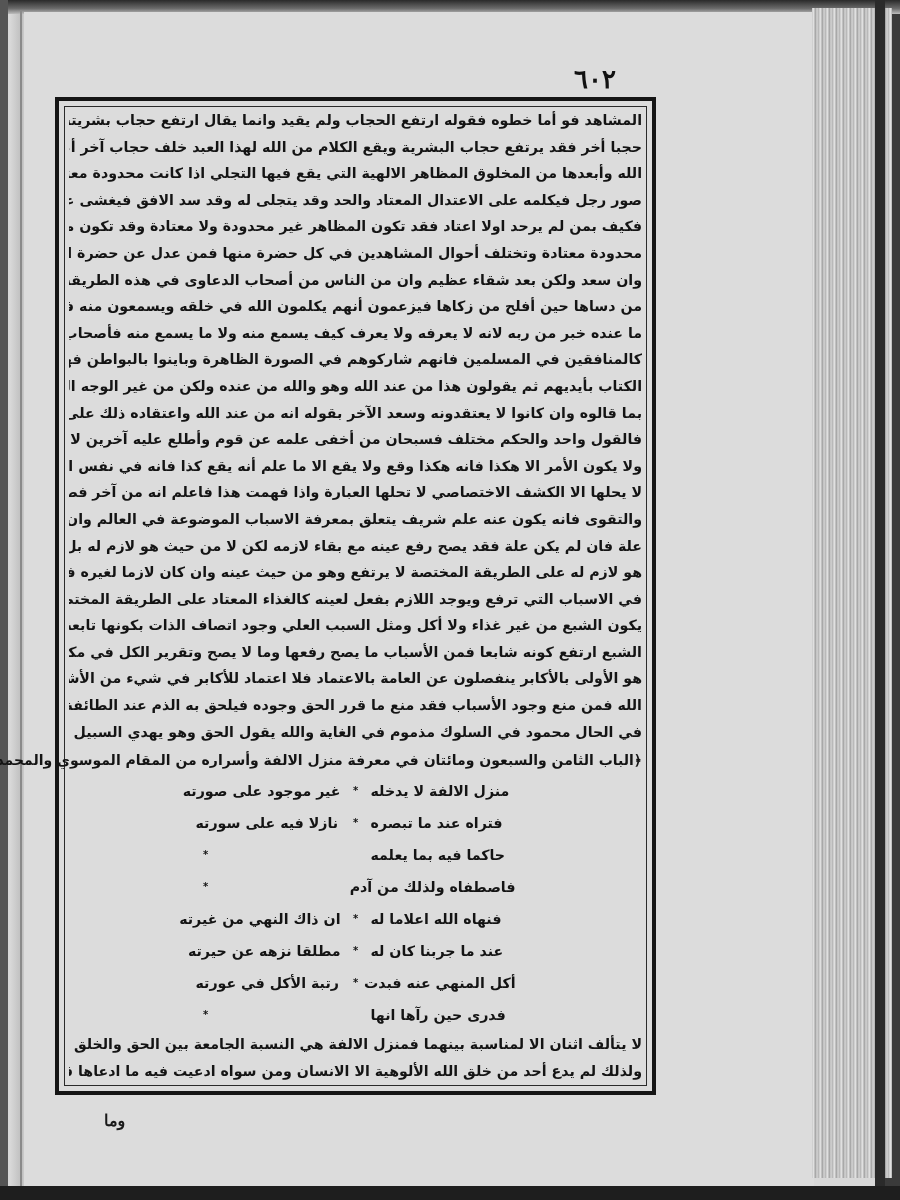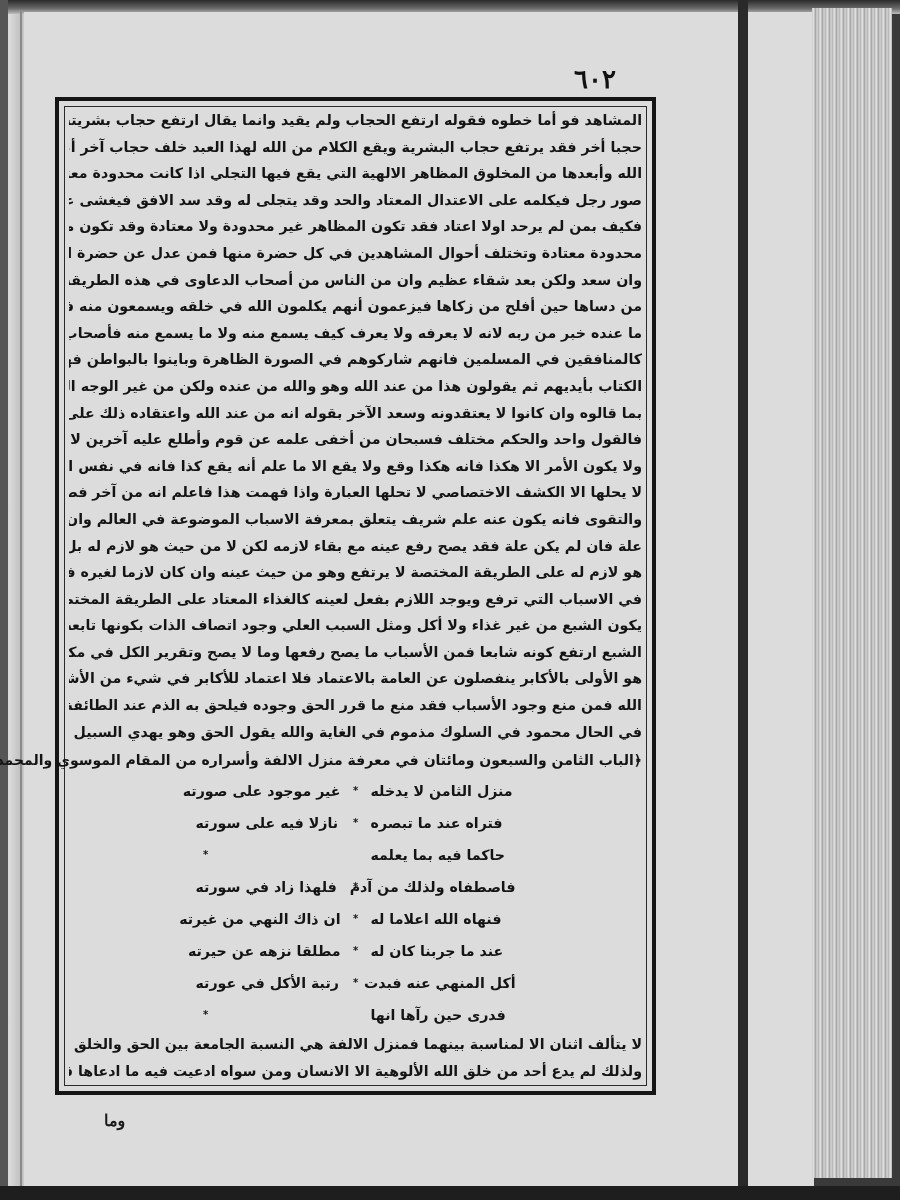--- a/index.html
+++ b/index.html
@@ -2,21 +2,21 @@
 <html><head>
 <meta charset="utf-8">
 <style>
   html, body { margin:0; padding:0; }
   body {
     width:900px; height:1200px; overflow:hidden; position:relative;
     background:#3a3a3a;
     font-family:"DejaVu Sans", sans-serif;
   }
   .spread {
-    position:absolute; left:0; top:0; width:748px; height:1200px;
+    position:absolute; left:0; top:0; width:885px; height:1200px;
     background:linear-gradient(90deg,#cfcfcf 0px,#d9d9d9 10px,#bdbdbd 22px,#dadada 26px,#e2e2e2 60px,#dedede 600px,#d8d8d8 800px);
   }
   .top-shadow { position:absolute; left:0; top:0; width:900px; height:14px;
     background:linear-gradient(180deg,#2a2a2a,#6a6a6a 60%,#bdbdbd); }
   .left-edge { position:absolute; left:0; top:0; width:8px; height:1200px; background:#555; }
   .gutter-line { position:absolute; left:20px; top:10px; width:2px; height:1180px; background:#8a8a8a; }
   .page {
     position:absolute; left:24px; top:12px; width:790px; height:1180px;
     background:#dcdcdc;
   }
@@ -94,37 +94,36 @@
       <span class="line">يكون الشبع من غير غذاء ولا أكل ومثل السبب العلي وجود اتصاف الذات بكونها تابعة لوجود الشبع فلو رفعت</span>
       <span class="line">الشبع ارتفع كونه شابعا فمن الأسباب ما يصح رفعها وما لا يصح وتقرير الكل في مكانه وعلى حده على ما قرره واضعه</span>
       <span class="line">هو الأولى بالأكابر ينفصلون عن العامة بالاعتماد فلا اعتماد للأكابر في شيء من الأشياء اذا وصفوا بالاعتماد الا على</span>
       <span class="line">الله فمن منع وجود الأسباب فقد منع ما قرر الحق وجوده فيلحق به الذم عند الطائفة العالية وهو نقص في المقام كمال</span>
       <span class="line" style="text-align-last:right;">في الحال محمود في السلوك مذموم في الغاية والله يقول الحق وهو يهدي السبيل</span>
 
       <span class="chapter-title">﴿الباب الثامن والسبعون ومائتان في معرفة منزل الالفة وأسراره من المقام الموسوي والمحمدي﴾</span>
 
       <div class="poem">
         <div class="verse">
-          <span class="hemi">منزل الثامن لا يدخله</span>
+          <span class="hemi">منزل الالفة لا يدخله</span>
           <span class="sep">*</span>
           <span class="hemi">غير موجود على صورته</span>
         </div>
         <div class="verse">
           <span class="hemi">فتراه عند ما تبصره</span>
           <span class="sep">*</span>
           <span class="hemi">نازلا فيه على سورته</span>
         </div>
         <div class="verse">
           <span class="hemi">حاكما فيه بما يعلمه</span>
           <span class="sep">*</span>
         </div>
         <div class="verse">
           <span class="hemi">فاصطفاه ولذلك من آدم</span>
           <span class="sep">*</span>
-          <span class="hemi">فلهذا زاد في سورته</span>
         </div>
         <div class="verse">
           <span class="hemi">فنهاه الله اعلاما له</span>
           <span class="sep">*</span>
           <span class="hemi">ان ذاك النهي من غيرته</span>
         </div>
         <div class="verse">
           <span class="hemi">عند ما جربنا كان له</span>
           <span class="sep">*</span>
           <span class="hemi">مطلقا نزهه عن حيرته</span>

